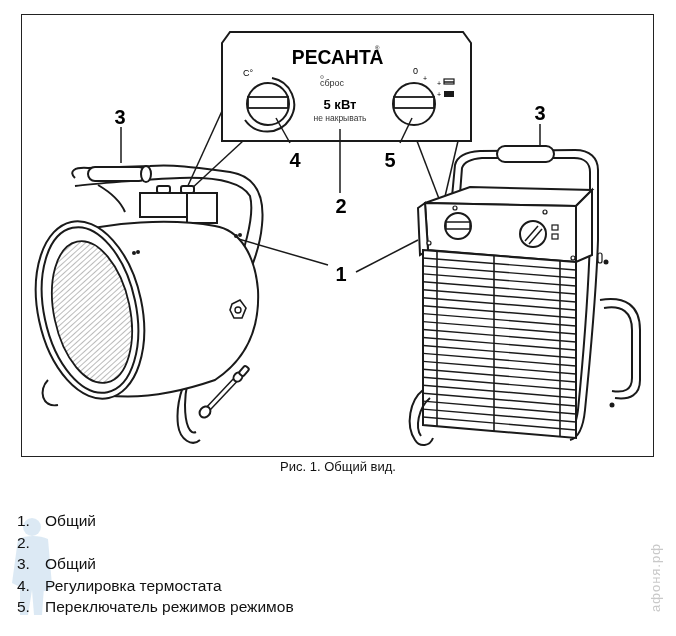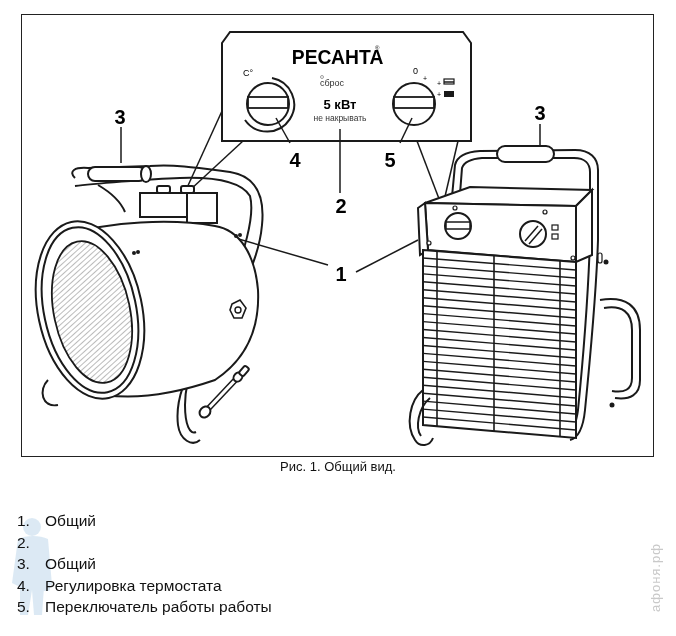--- a/index.html
+++ b/index.html
@@ -208,17 +208,17 @@
   <li>
       <span class="num">3.</span>
       <span>Общий</span>
     </li>
   <li>
       <span class="num">4.</span>
       <span>Регулировка термостата</span>
     </li>
   <li>
       <span class="num">5.</span>
-      <span>Переключатель работы работы</span>
+      <span>Переключатель режимов режимов</span>
     </li>
 </ol>
 
 <div class="watermark-text">афоня.рф</div>
 
 </body></html>

